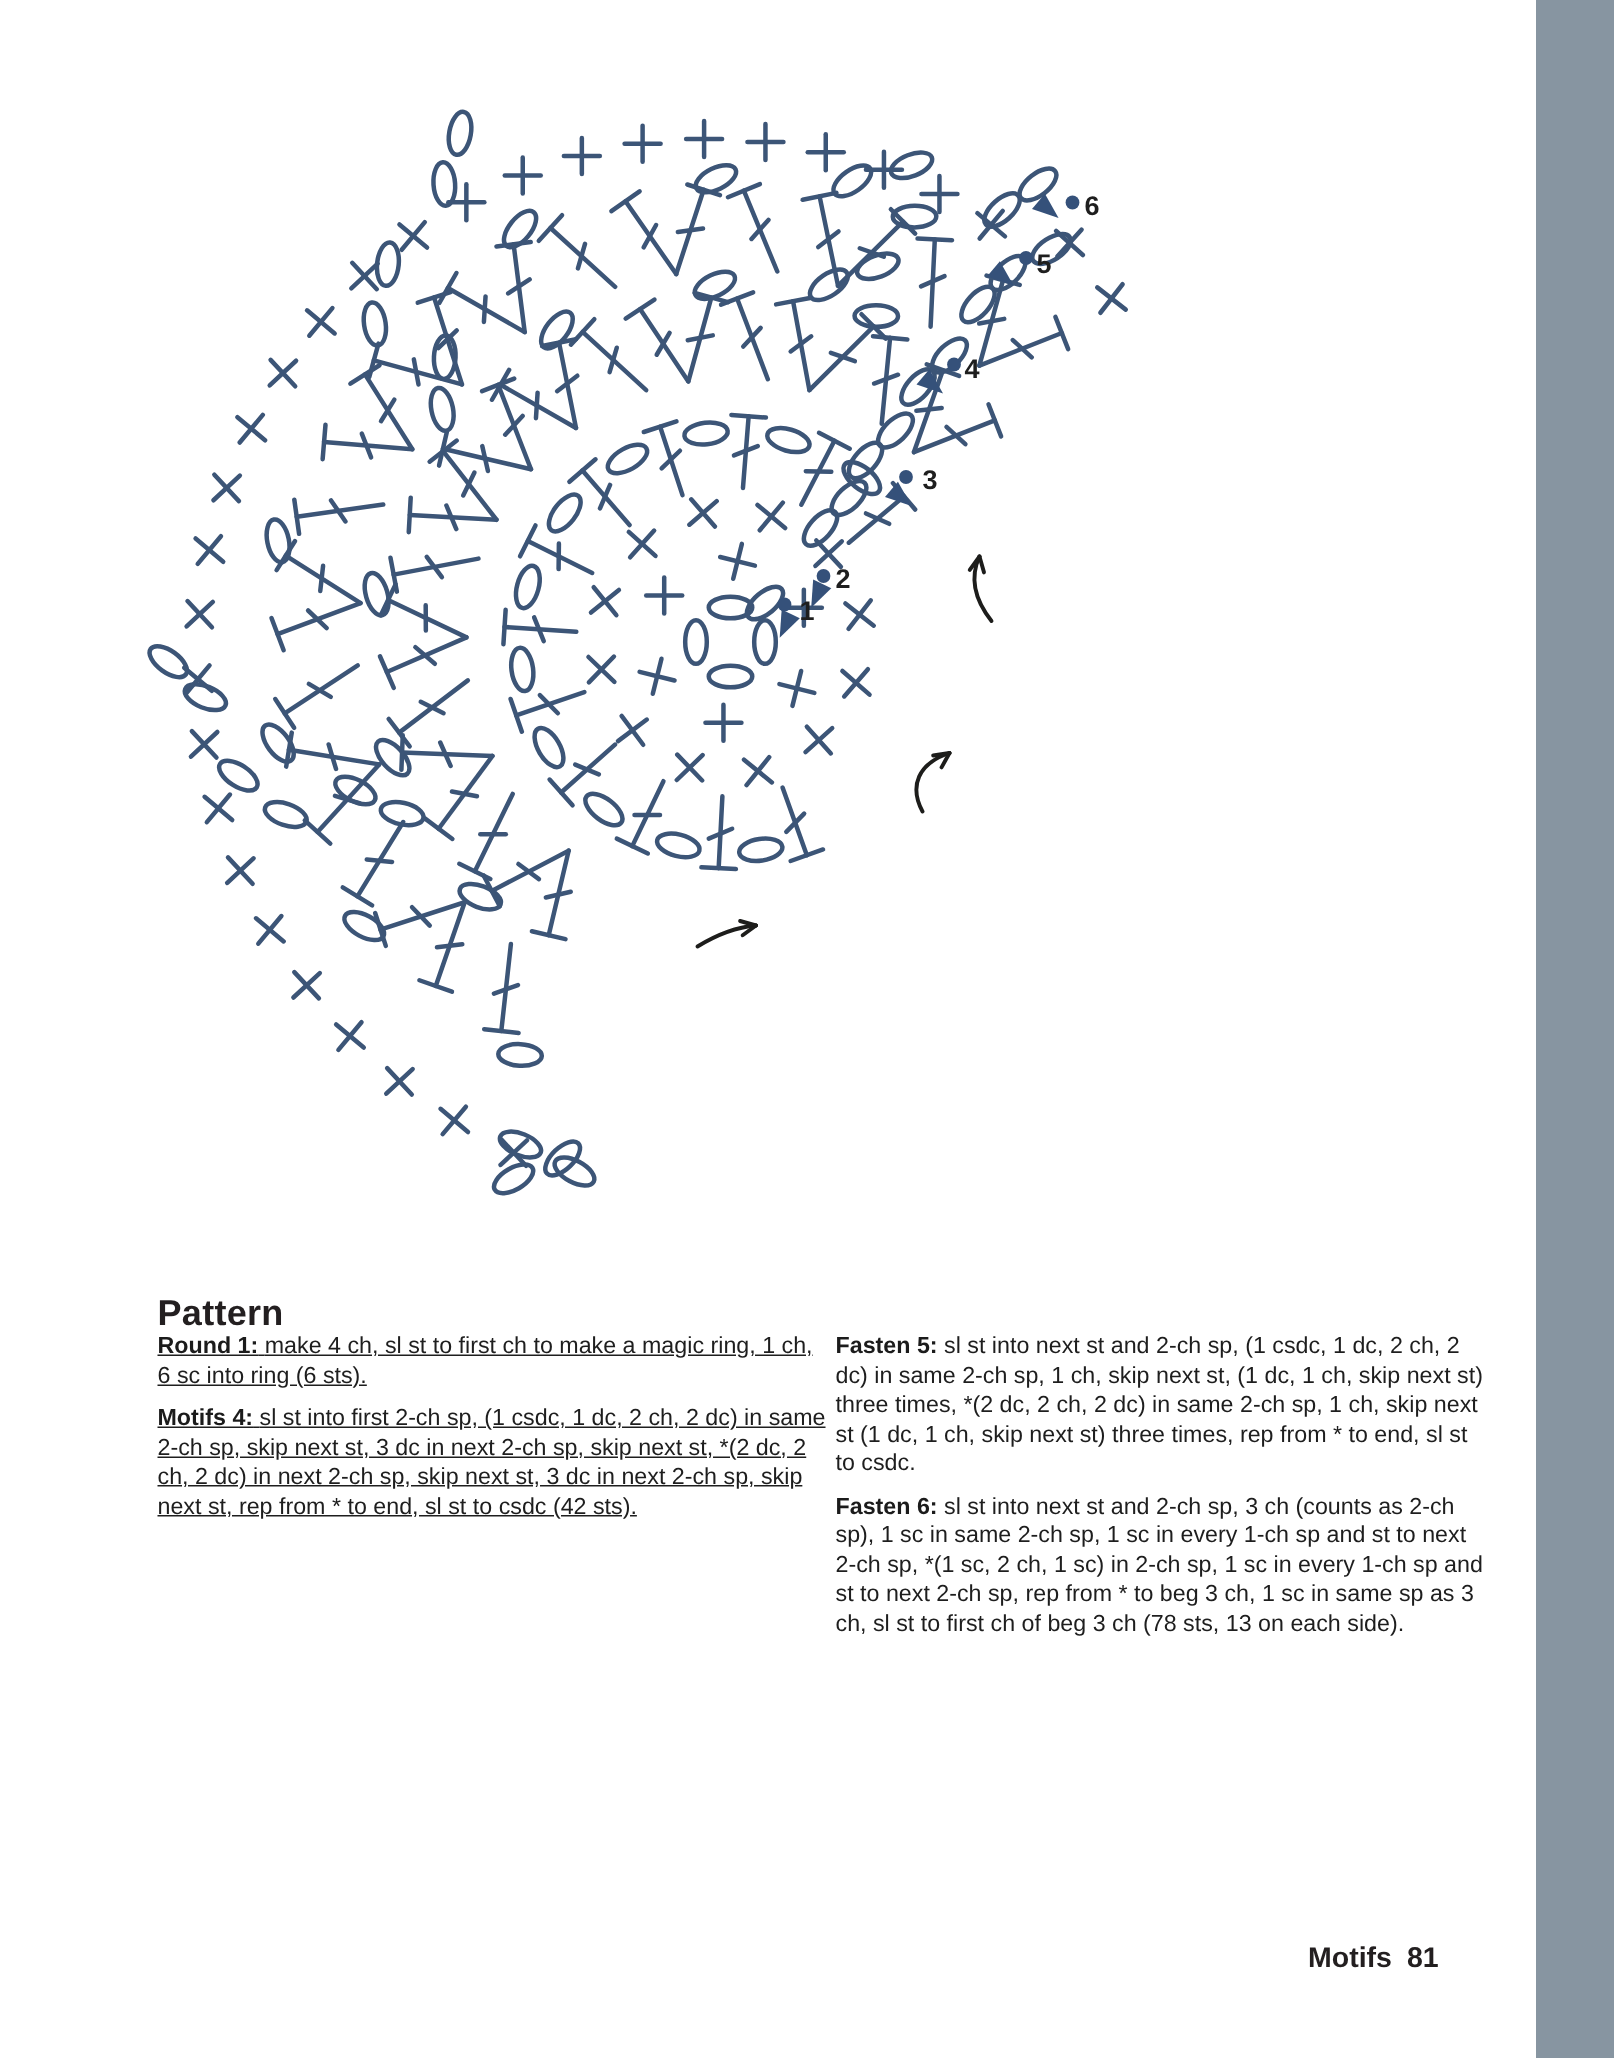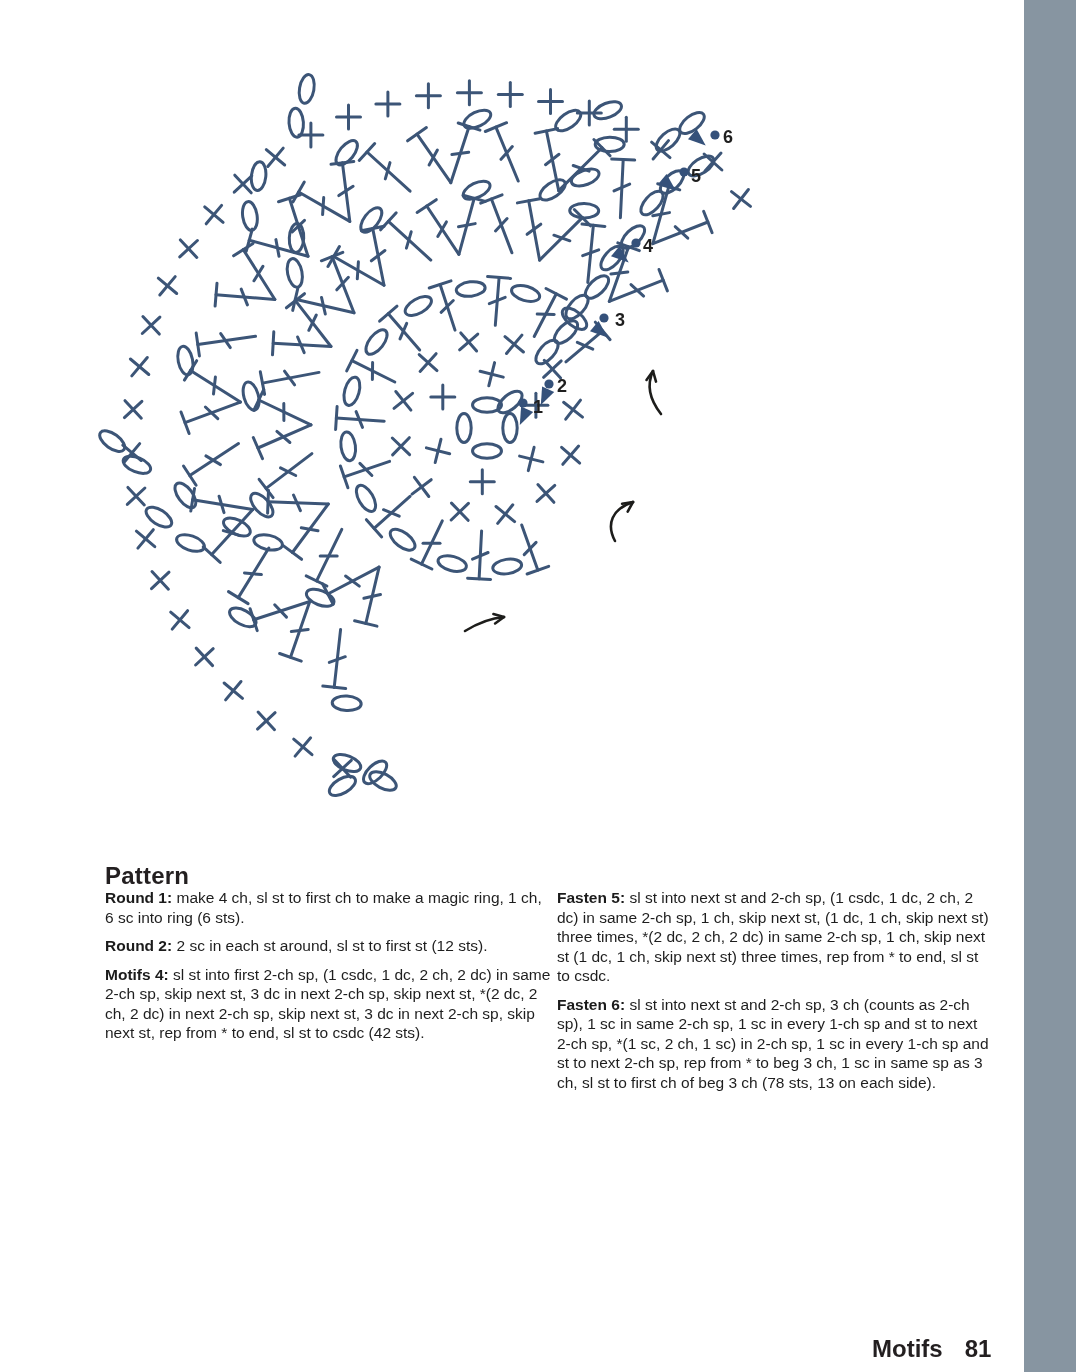--- a/index.html
+++ b/index.html
@@ -7,28 +7,28 @@
     position:relative;width:1076px;height:1372px;background:#ffffff;
     font-family:"Liberation Sans",sans-serif;overflow:hidden;margin:0 auto;
   }
   .sidebar{position:absolute;top:0;right:0;width:52px;height:1372px;background:#8795a1;}
   .diagram-wrap{position:absolute;left:0;top:0;width:1076px;height:830px;}
   .pattern-heading{
     position:absolute;left:105px;top:862px;margin:0;
     font-size:24px;font-weight:700;color:#231f20;letter-spacing:.2px;
   }
   .col{position:absolute;top:888px;color:#1e1e1e;}
-  .col-left{left:105px;width:448px;}
+  .col-left{left:105px;width:448px;text-decoration:underline;}
   .col-right{left:557px;width:436px;}
   p.round{margin:0 0 9px 0;font-size:15.5px;line-height:19.5px;}
   p.round b{font-weight:700;color:#1b1b1b;}
   p.closing{margin:2px 0 0 0;font-size:15.5px;line-height:19.5px;}
   .footer{
-    position:absolute;left:872px;top:1295px;display:flex;gap:22px;
-    font-size:24px;font-weight:700;color:#231f20;margin-top:40px;
+    position:absolute;left:872px;top:1295px;display:flex;gap:10px;
+    font-size:19px;font-weight:700;color:#231f20;
   }
 </style>
 </head>
 <body>
 
 <div class="page">
 
   <div class="diagram-wrap">
     <svg width="1076" height="830" viewBox="0 0 1076 830" xmlns="http://www.w3.org/2000/svg">
         <ellipse cx="510.0" cy="428.0" rx="14.5" ry="7.2" transform="rotate(90.0 510.0 428.0)" stroke="#3c5577" stroke-width="3" fill="none"></ellipse>
@@ -397,21 +397,20 @@
         <path d="M465 631 C478 623 492 618 504 617" stroke="#1d1d1b" stroke-width="2.6" fill="none" stroke-linecap="round"></path>
         <line x1="504.0" y1="617.0" x2="495.1" y2="623.5" stroke="#1d1d1b" stroke-width="2.6" stroke-linecap="round" fill="none"></line>
         <line x1="504.0" y1="617.0" x2="493.4" y2="614.0" stroke="#1d1d1b" stroke-width="2.6" stroke-linecap="round" fill="none"></line>
       </svg>
   </div>
 
   <h2 class="pattern-heading">Pattern</h2>
 
   <div class="col col-left">
     <p class="round"><b>Round 1:</b> <span>make 4 ch, sl st to first ch to make a magic ring, 1 ch, 6 sc into ring (6 sts).</span></p>
-    <p class="round"><b>Round 2:</b> <span>2 sc in each st around, sl st to first st (12 sts).</span></p>
     <p class="round"><b>Motifs 4:</b> <span>sl st into first 2-ch sp, (1 csdc, 1 dc, 2 ch, 2 dc) in same 2-ch sp, skip next st, 3 dc in next 2-ch sp, skip next st, *(2 dc, 2 ch, 2 dc) in next 2-ch sp, skip next st, 3 dc in next 2-ch sp, skip next st, rep from * to end, sl st to csdc (42 sts).</span></p>
   </div>
 
   <div class="col col-right">
     <p class="round"><b>Fasten 5:</b> <span>sl st into next st and 2-ch sp, (1 csdc, 1 dc, 2 ch, 2 dc) in same 2-ch sp, 1 ch, skip next st, (1 dc, 1 ch, skip next st) three times, *(2 dc, 2 ch, 2 dc) in same 2-ch sp, 1 ch, skip next st (1 dc, 1 ch, skip next st) three times, rep from * to end, sl st to csdc.</span></p>
     <p class="round"><b>Fasten 6:</b> <span>sl st into next st and 2-ch sp, 3 ch (counts as 2-ch sp), 1 sc in same 2-ch sp, 1 sc in every 1-ch sp and st to next 2-ch sp, *(1 sc, 2 ch, 1 sc) in 2-ch sp, 1 sc in every 1-ch sp and st to next 2-ch sp, rep from * to beg 3 ch, 1 sc in same sp as 3 ch, sl st to first ch of beg 3 ch (78 sts, 13 on each side).</span></p>
   </div>
 
   <div class="footer">
     <span>Motifs</span>

